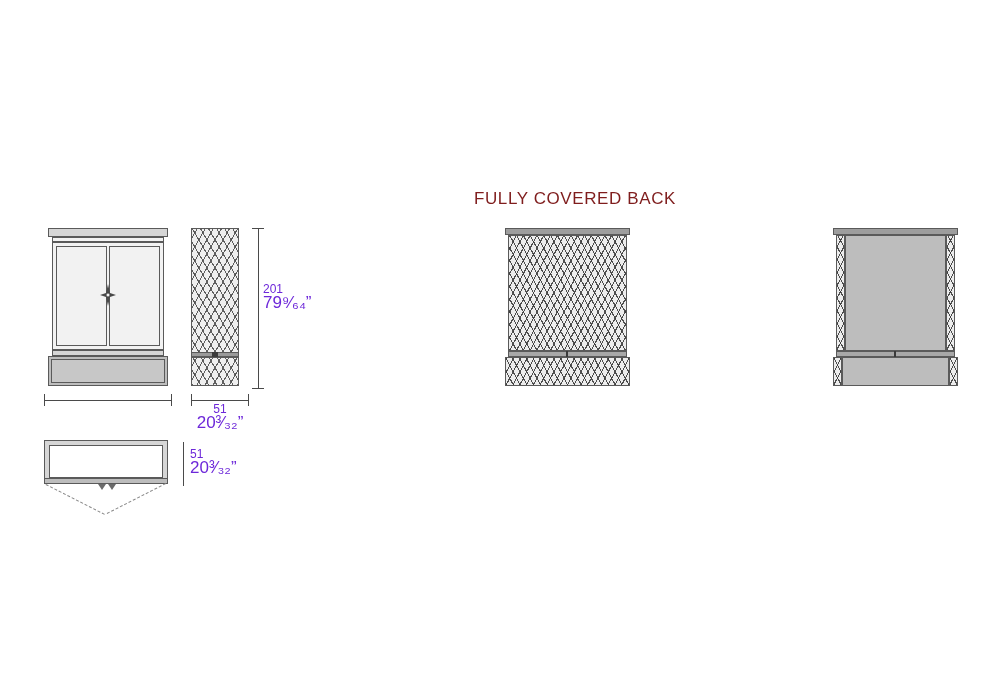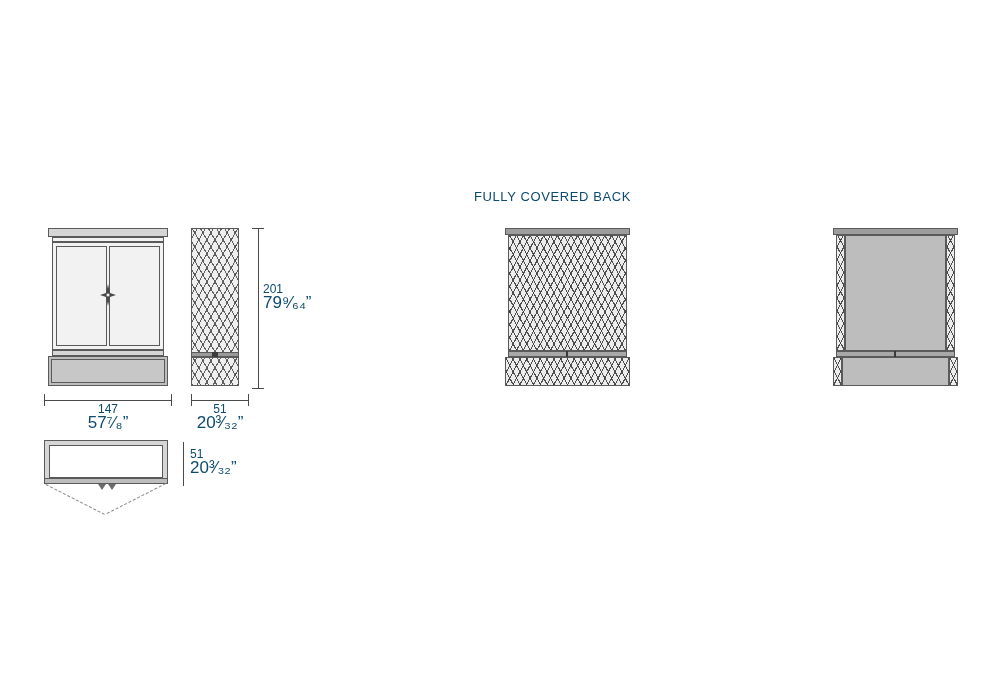--- a/index.html
+++ b/index.html
@@ -16,29 +16,29 @@
     overflow: hidden;
   }
   .canvas {
     position: absolute;
     left: 0; top: 0;
     width: 1000px;
     height: 700px;
   }
   .heading {
     position: absolute;
-    font-size: 13px;
+    font-size: 17px;
     letter-spacing: 0.6px;
-    color: #0c4a6e;
+    color: #7f1d1d;
     white-space: nowrap;
   }
   .dim-label {
     position: absolute;
     font-size: 12px;
-    color: #0c4a6e;
+    color: #6d28d9;
     text-align: center;
     white-space: nowrap;
     line-height: 14px;
   }
   .dim-label .frac {
     font-size: 17px;
   }
 
   
   .rule-h {
@@ -122,24 +122,20 @@
 
     <div class="outline fill-mid" style="left:4px; top:122px; width:112px; height:6px;"></div>
 
     <div class="outline fill-dark" style="left:0px; top:128px; width:120px; height:30px;"></div>
     <div class="outline" style="left:3px; top:131px; width:114px; height:24px; background:#c7c7c7;"></div>
   </div>
 
   <div class="rule-h" style="left:44px; top:400px; width:128px;"></div>
   <div class="tick" style="left:44px; top:394px; width:1px; height:12px;"></div>
   <div class="tick" style="left:171px; top:394px; width:1px; height:12px;"></div>
-  <div class="dim-label" style="left:44px; top:402px; width:128px;">
-    <div>147</div>
-    <div class="frac">57⁷⁄₈”</div>
-  </div>
 
   <div class="fig" style="left:191px; top:228px; width:48px; height:162px;">
     <div class="outline mesh" style="left:0px; top:0px; width:48px; height:128px;"></div>
     <div class="outline" style="left:0px; top:124px; width:48px; height:5px; background:#9a9a9a;"></div>
     <div style="position:absolute; left:21px; top:124px; width:6px; height:5px; background:#3a3a3a;"></div>
     <div class="outline mesh" style="left:0px; top:129px; width:48px; height:29px;"></div>
   </div>
 
   <div class="rule-h" style="left:191px; top:400px; width:58px;"></div>
   <div class="tick" style="left:191px; top:394px; width:1px; height:12px;"></div>

